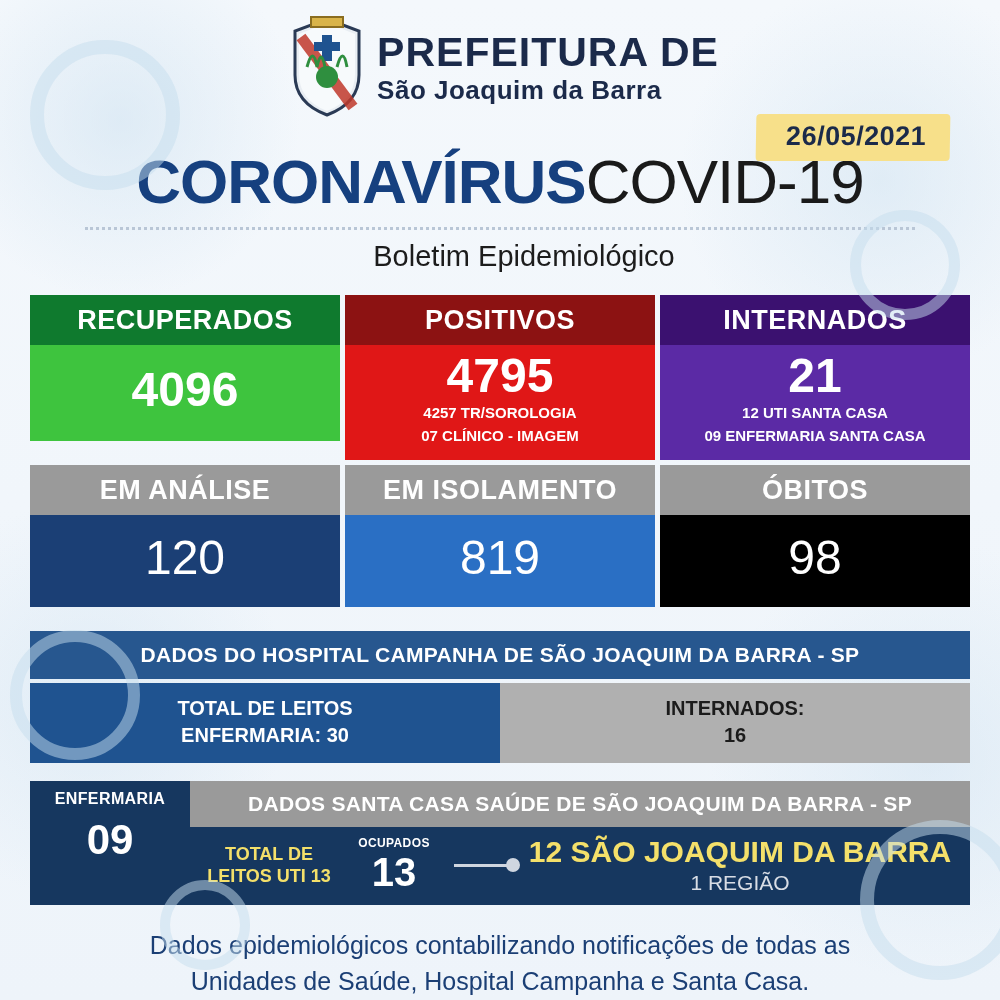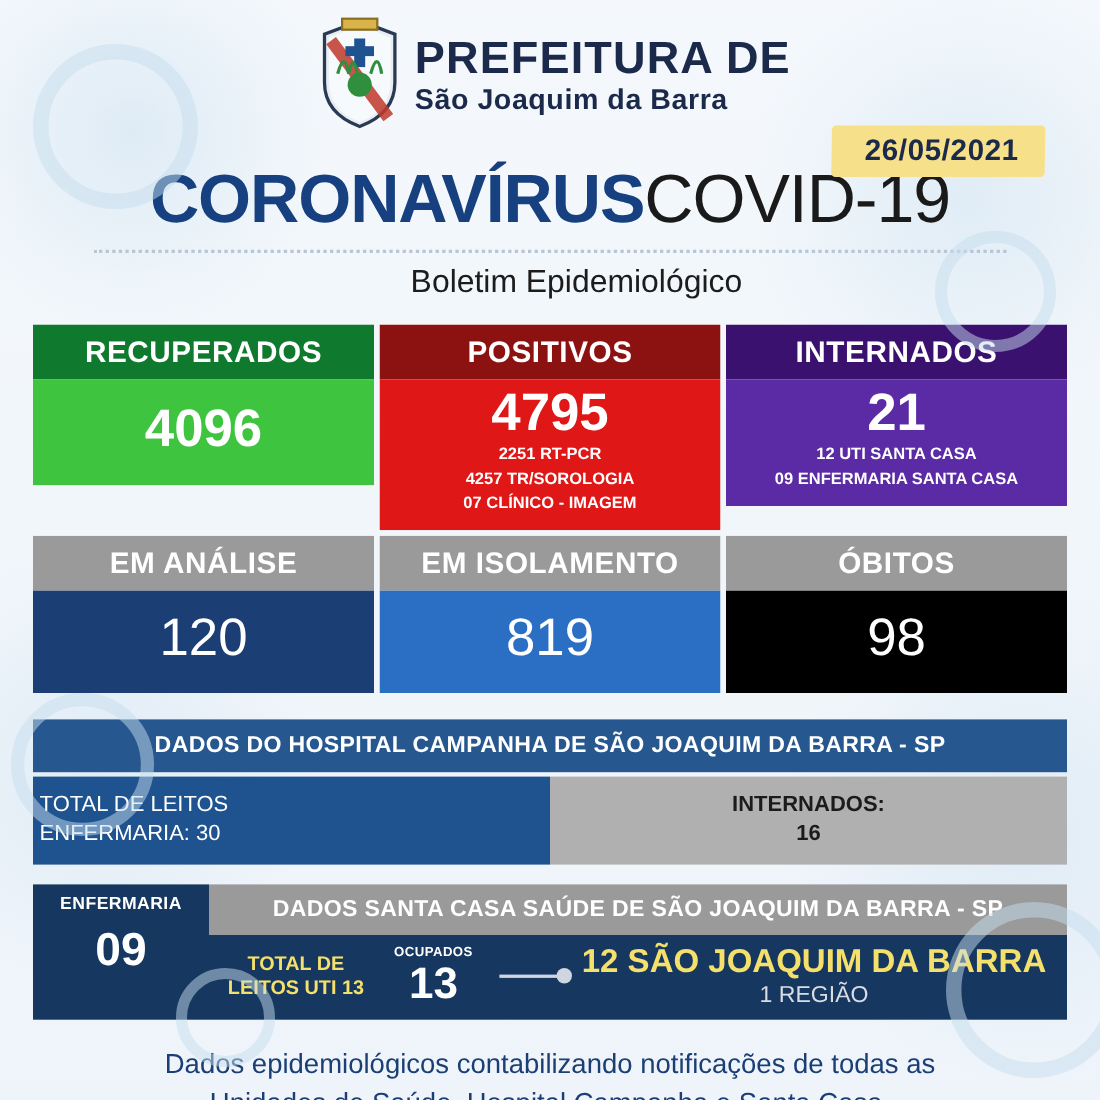--- a/index.html
+++ b/index.html
@@ -130,22 +130,22 @@
     font-weight: bold;
     padding: 12px 6px;
     letter-spacing: 0.3px;
   }
   .panel .row2 {
     display: grid;
     grid-template-columns: 1fr 1fr;
     margin-top: 4px;
   }
   .panel .cellL {
-    background: #1f5390; color: #fff; 
-    padding: 12px 6px 14px; font-size: 20px; font-weight: normal; line-height: 1.35;
+    background: #1f5390; color: #fff; text-align: center;
+    padding: 12px 6px 14px; font-size: 20px; font-weight: bold; line-height: 1.35;
   }
   .panel .cellR {
     background: #b0b0b0; color: #1b1b1b; text-align: center;
     padding: 12px 6px 14px; font-size: 20px; font-weight: bold; line-height: 1.35;
   }
 
   
   .sc { margin: 18px 30px 0; display: grid; grid-template-columns: 160px 1fr; }
   .sc .leftcol {
     background: #16375f; color: #fff; text-align: center;
@@ -229,21 +229,20 @@
       <div class="cap">RECUPERADOS</div>
       <div class="body">
         <div class="big">4096</div>
       </div>
     </div>
 
     <div class="card pos">
       <div class="cap">POSITIVOS</div>
       <div class="body">
         <div class="big">4795</div>
-        <div class="sub">2251 RT-PCR</div>
         <div class="sub">4257 TR/SOROLOGIA</div>
         <div class="sub">07 CLÍNICO - IMAGEM</div>
       </div>
     </div>
 
     <div class="card int">
       <div class="cap">INTERNADOS</div>
       <div class="body">
         <div class="big">21</div>
         <div class="sub">12  UTI SANTA CASA</div>

